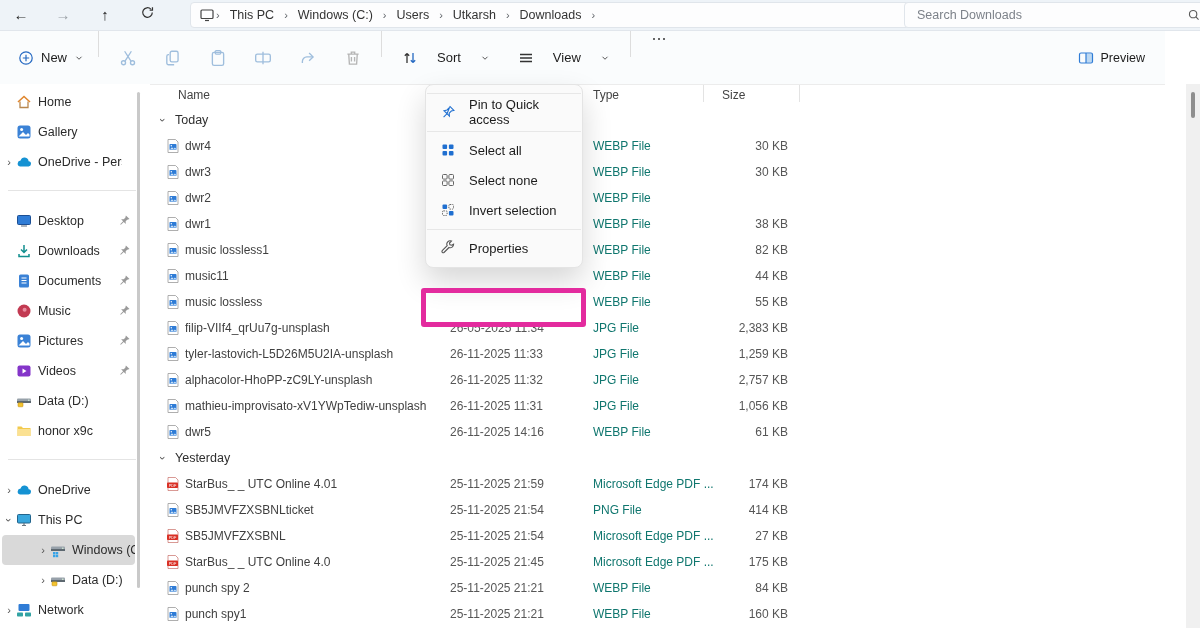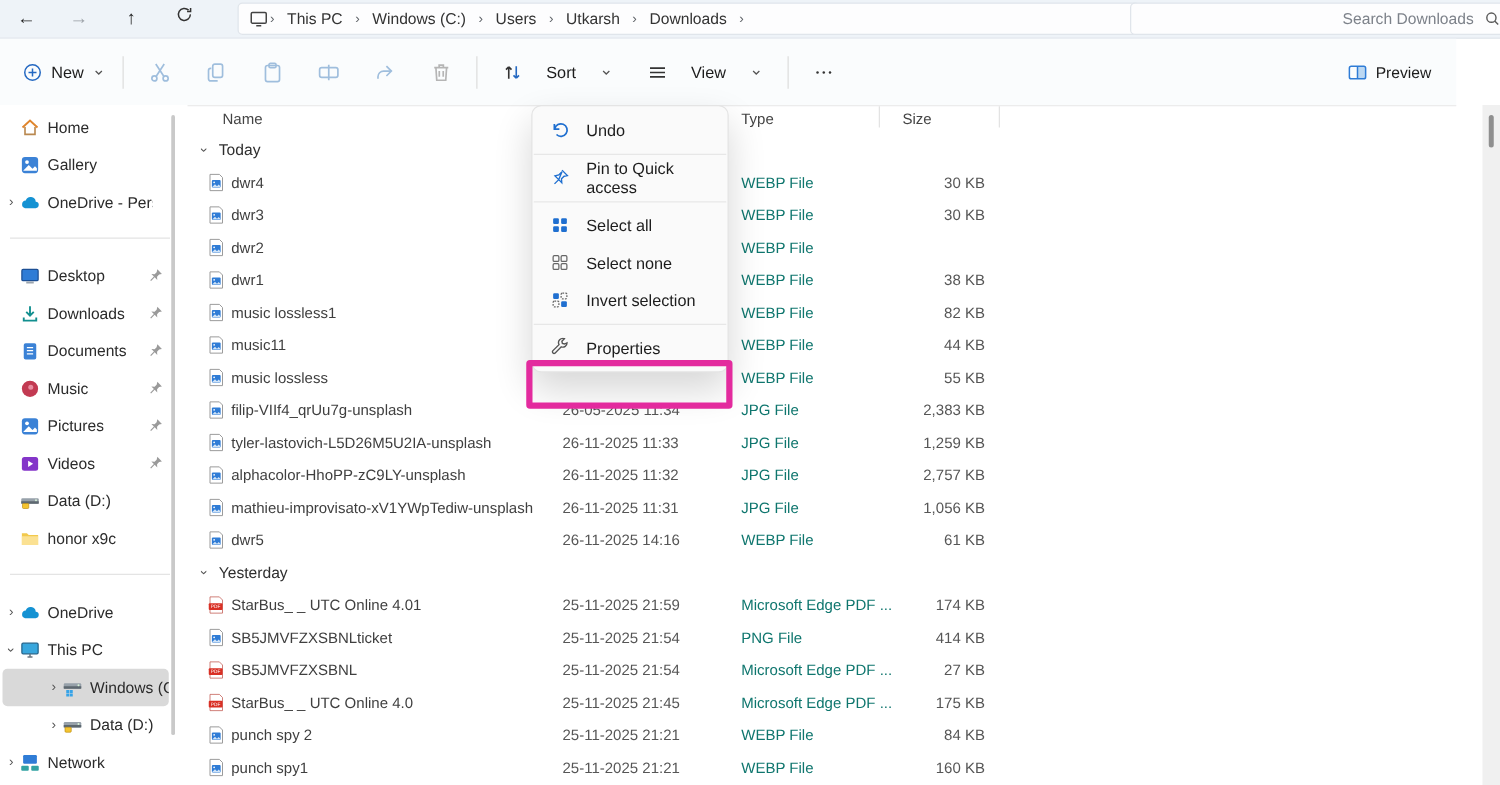--- a/index.html
+++ b/index.html
@@ -15,25 +15,25 @@
   .navbtn{width:42px;text-align:center;font-size:15px;color:#1f1f1f;cursor:default;line-height:30px;}
   .navbtn.dis{color:#9aa0a6;}
   .navbtn .ic{width:15px;height:15px;}
   .addressbar{position:absolute;left:190px;top:2px;width:704px;height:24px;background:#fdfdfe;
           border:1px solid #e0e5eb;border-radius:4px;display:flex;align-items:center;padding:0 8px;}
   .crumb{font-size:12.5px;color:#333;padding:0 9px;white-space:nowrap;}
   .crumb-sep{font-size:11px;color:#5f6368;padding:0 1px;}
   .searchbar{position:absolute;left:904px;top:2px;width:286px;height:24px;background:#fdfdfe;
           border:1px solid #e0e5eb;border-radius:4px;display:flex;align-items:center;padding:0 10px;gap:6px;}
   .searchbar input{flex:1;border:0;background:transparent;outline:none;font-size:12.5px;color:#444;
-          font-family:"Liberation Sans",sans-serif;text-align:right;}
+          font-family:"Liberation Sans",sans-serif;}
   .searchbar input::placeholder{color:#7d828a;}
   
   .toolbar{position:absolute;left:0;top:31px;width:1165px;height:53px;background:#fafcfd;
-          border-bottom:1px solid #ececec;display:flex;align-items:center;}
+          border-bottom:1px solid #ececec;display:flex;}
   .tb-new{display:flex;align-items:center;gap:7px;margin-left:18px;font-size:13px;color:#1c1c1c;}
   .tb-sep{width:1px;height:26px;background:#dddddd;margin:0 6px;}
   .tb-ic{width:45px;display:flex;justify-content:center;align-items:center;}
   .blue{color:#9fbedd;}
   .gray{color:#b5b5b5;}
   .tb-dd{display:flex;align-items:center;gap:19px;font-size:13px;color:#1c1c1c;padding:0 14px;}
   .tb-dots{width:44px;display:flex;justify-content:center;}
   .tb-preview{margin-left:auto;margin-right:20px;display:flex;align-items:center;gap:7px;
           font-size:12.5px;color:#1c1c1c;}
   .chev-s{width:10px;height:10px;}
@@ -718,29 +718,20 @@
         <span class="c-type">WEBP File</span>
         <span class="c-size">160 KB</span>
       </div>
     </div>
 
   <div class="vtrack">
     <div class="vthumb"></div>
   </div>
 
   <div class="menu" id="ctxmenu">
-      <div class="mi">
-        <span class="ic">
-          <svg viewBox="0 0 16 16" fill="none" stroke="#1f6fd0" stroke-width="1.4">
-            <path d="M3.5 3.2v4h4"></path>
-            <path d="M3.8 7.1A5 5 0 1 1 5.2 11.6"></path>
-          </svg>
-        </span>
-        <span>Undo</span>
-      </div>
       <div class="msep"></div>
       <div class="mi">
         <span class="ic">
           <svg viewBox="0 0 16 16" fill="none" stroke="#1f6fd0" stroke-width="1.1">
             <path d="M9.6 2.1 13.9 6.4l-2.6.6-2.1 2.1.2 3-2.4-2.4-3.4 3.4M7 9.7 4 6.7l3-.7 2.6-2.6z"></path>
           </svg>
         </span>
         <span>Pin to Quick access</span>
       </div>
       <div class="msep"></div>

